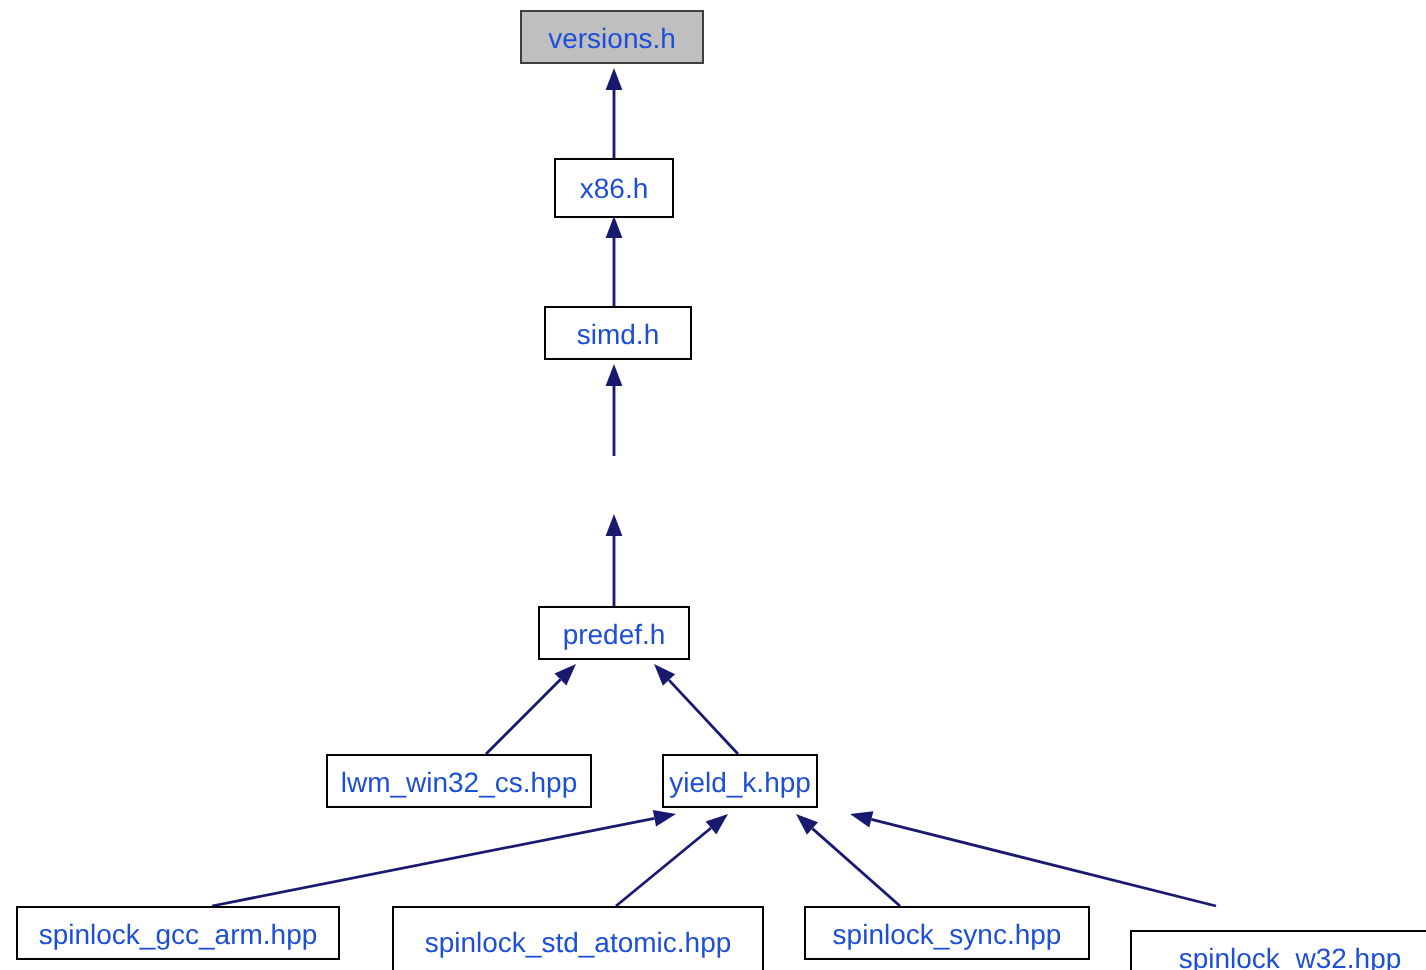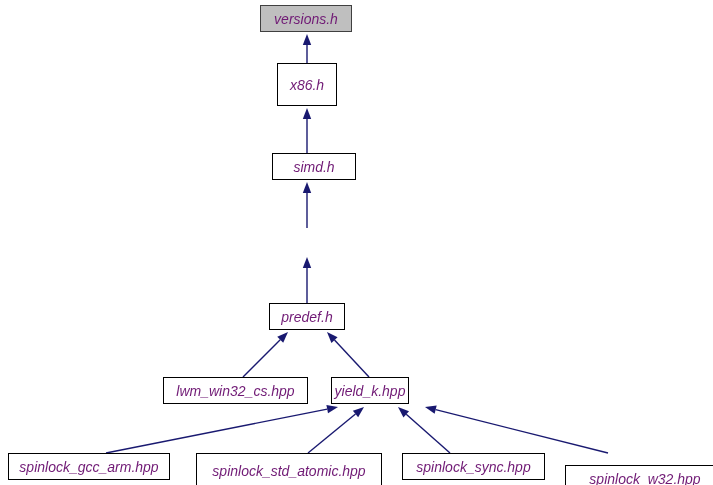--- a/index.html
+++ b/index.html
@@ -46,22 +46,21 @@
     letter-spacing: 0px;
   }
   .graph-node.root-node {
     background: #bfbfbf;
     border: 1px solid #404040;
   }
   .node-label {
     display: block;
     padding: 0 6px;
     font-size: 14px;
-    color: #701a75;
-    font-style: italic;
+    color: #1d4ed8;
   }
 </style>
 </head>
 <body>
 
 <div id="graph-root">
 
   <svg id="edge-layer" width="713" height="485" viewBox="0 0 713 485" xmlns="http://www.w3.org/2000/svg">
       <g>
         <line x1="307" y1="79" x2="307" y2="45" stroke="#191970" stroke-width="1.4"></line>
@@ -102,30 +101,30 @@
       <g>
         <line x1="608" y1="453" x2="435.66812952216816" y2="409.6816063279767" stroke="#191970" stroke-width="1.4"></line>
         <polygon points="425,407 436.69201557466835,405.60832051042155 434.64424346966797,413.7548921455318" fill="#191970"></polygon>
       </g>
     </svg>
 
   <div id="node-layer">
       <div class="graph-node root-node" style="left: 260px; top: 5px; width: 92px; height: 27px;">
         <span class="node-label">versions.h</span>
       </div>
-      <div class="graph-node" style="left: 277px; top: 63px; width: 60px; height: 43px;">
+      <div class="graph-node" style="left: 277px; top: 79px; width: 60px; height: 30px;">
         <span class="node-label">x86.h</span>
       </div>
-      <div class="graph-node" style="left: 272px; top: 153px; width: 84px; height: 27px;">
+      <div class="graph-node" style="left: 272px; top: 153px; width: 74px; height: 27px;">
         <span class="node-label">simd.h</span>
       </div>
       <div class="graph-node" style="left: 269px; top: 303px; width: 76px; height: 27px;">
         <span class="node-label">predef.h</span>
       </div>
-      <div class="graph-node" style="left: 163px; top: 377px; width: 145px; height: 27px;">
+      <div class="graph-node" style="left: 163px; top: 377px; width: 133px; height: 27px;">
         <span class="node-label">lwm_win32_cs.hpp</span>
       </div>
       <div class="graph-node" style="left: 331px; top: 377px; width: 78px; height: 27px;">
         <span class="node-label">yield_k.hpp</span>
       </div>
       <div class="graph-node" style="left: 8px; top: 453px; width: 162px; height: 27px; justify-content: center;">
         <span class="node-label">spinlock_gcc_arm.hpp</span>
       </div>
       <div class="graph-node" style="left: 196px; top: 453px; width: 186px; height: 36px;">
         <span class="node-label">spinlock_std_atomic.hpp</span>

